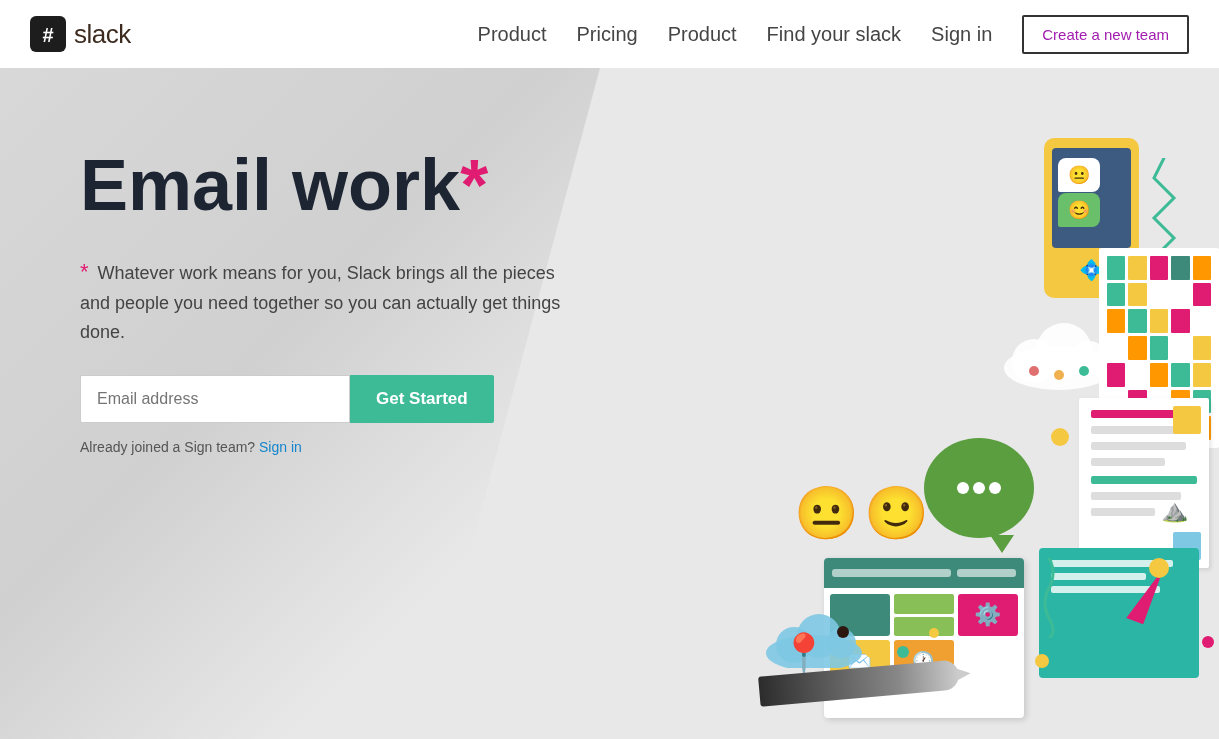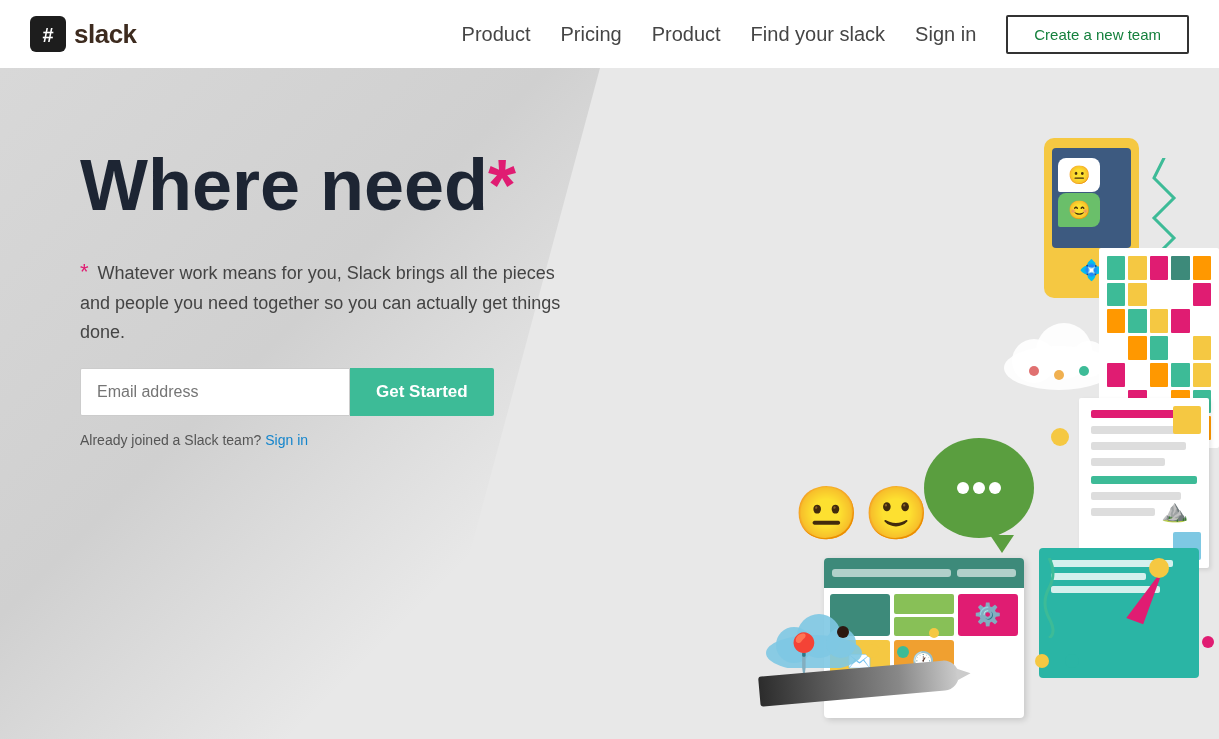--- a/index.html
+++ b/index.html
@@ -25,40 +25,40 @@
       display: flex;
       align-items: center;
       gap: 8px;
     }
     .logo-icon {
       width: 36px;
       height: 36px;
     }
     .logo-text {
       font-size: 26px;
-      font-weight: 700;
+      font-weight: 400;
       color: #3d2b1f;
       letter-spacing: -0.5px;
     }
     nav {
       display: flex;
       align-items: center;
       gap: 30px;
     }
     .nav-link {
       color: #454545;
       font-size: 20px;
       text-decoration: none;
       cursor: pointer;
     }
     .btn-create {
       border: 2px solid #333;
       background: transparent;
-      color: #15803d;
-      padding: 9px 26px;
+      color: #a21caf;
+      padding: 9px 18px;
       font-size: 15px;
       font-weight: 500;
       cursor: pointer;
       border-radius: 2px;
     }
 
     
     .hero {
       position: relative;
       background-color: #e8e8e8;
@@ -94,21 +94,21 @@
       margin-bottom: 30px;
     }
     .hero-title .asterisk {
       color: #e01c72;
       font-weight: 900;
     }
     .hero-desc {
       font-size: 18px;
       color: #444;
       line-height: 1.6;
-      margin-bottom: 22px;
+      margin-bottom: 29px;
       max-width: 500px;
     }
     .hero-desc .asterisk-inline {
       color: #e01c72;
       font-size: 22px;
       margin-right: 4px;
     }
     .email-form {
       display: flex;
       gap: 0;
@@ -453,31 +453,31 @@
     <a class="nav-link">Find your slack</a>
     <a class="nav-link">Sign in</a>
     <button class="btn-create">Create a new team</button>
   </nav>
 </header>
 
 <div class="hero">
 
   <div class="hero-content">
     <h1 class="hero-title">
-      <span>Where need</span><span class="asterisk">*</span><br>
+      <span>Email work</span><span class="asterisk">*</span><br>
     </h1>
     <p class="hero-desc">
       <span class="asterisk-inline">*</span><span> Whatever work means for you, Slack brings all the pieces and people you need together so you can actually get things done.</span>
     </p>
     <div class="email-form">
       <input class="email-input" type="email" placeholder="Email address" style="">
       <button class="btn-get-started">Get Started</button>
     </div>
     <p class="sign-in-text">
-      <span>Already joined a Slack team?</span>
+      <span>Already joined a Sign team?</span>
       <a class="sign-in-link">Sign in</a>
     </p>
   </div>
 
   <div class="illustration">
 
     <div class="phone">
       <div class="phone-screen">
         <div class="chat-bubble-1">😐</div>
         <div class="chat-bubble-2">😊</div>

